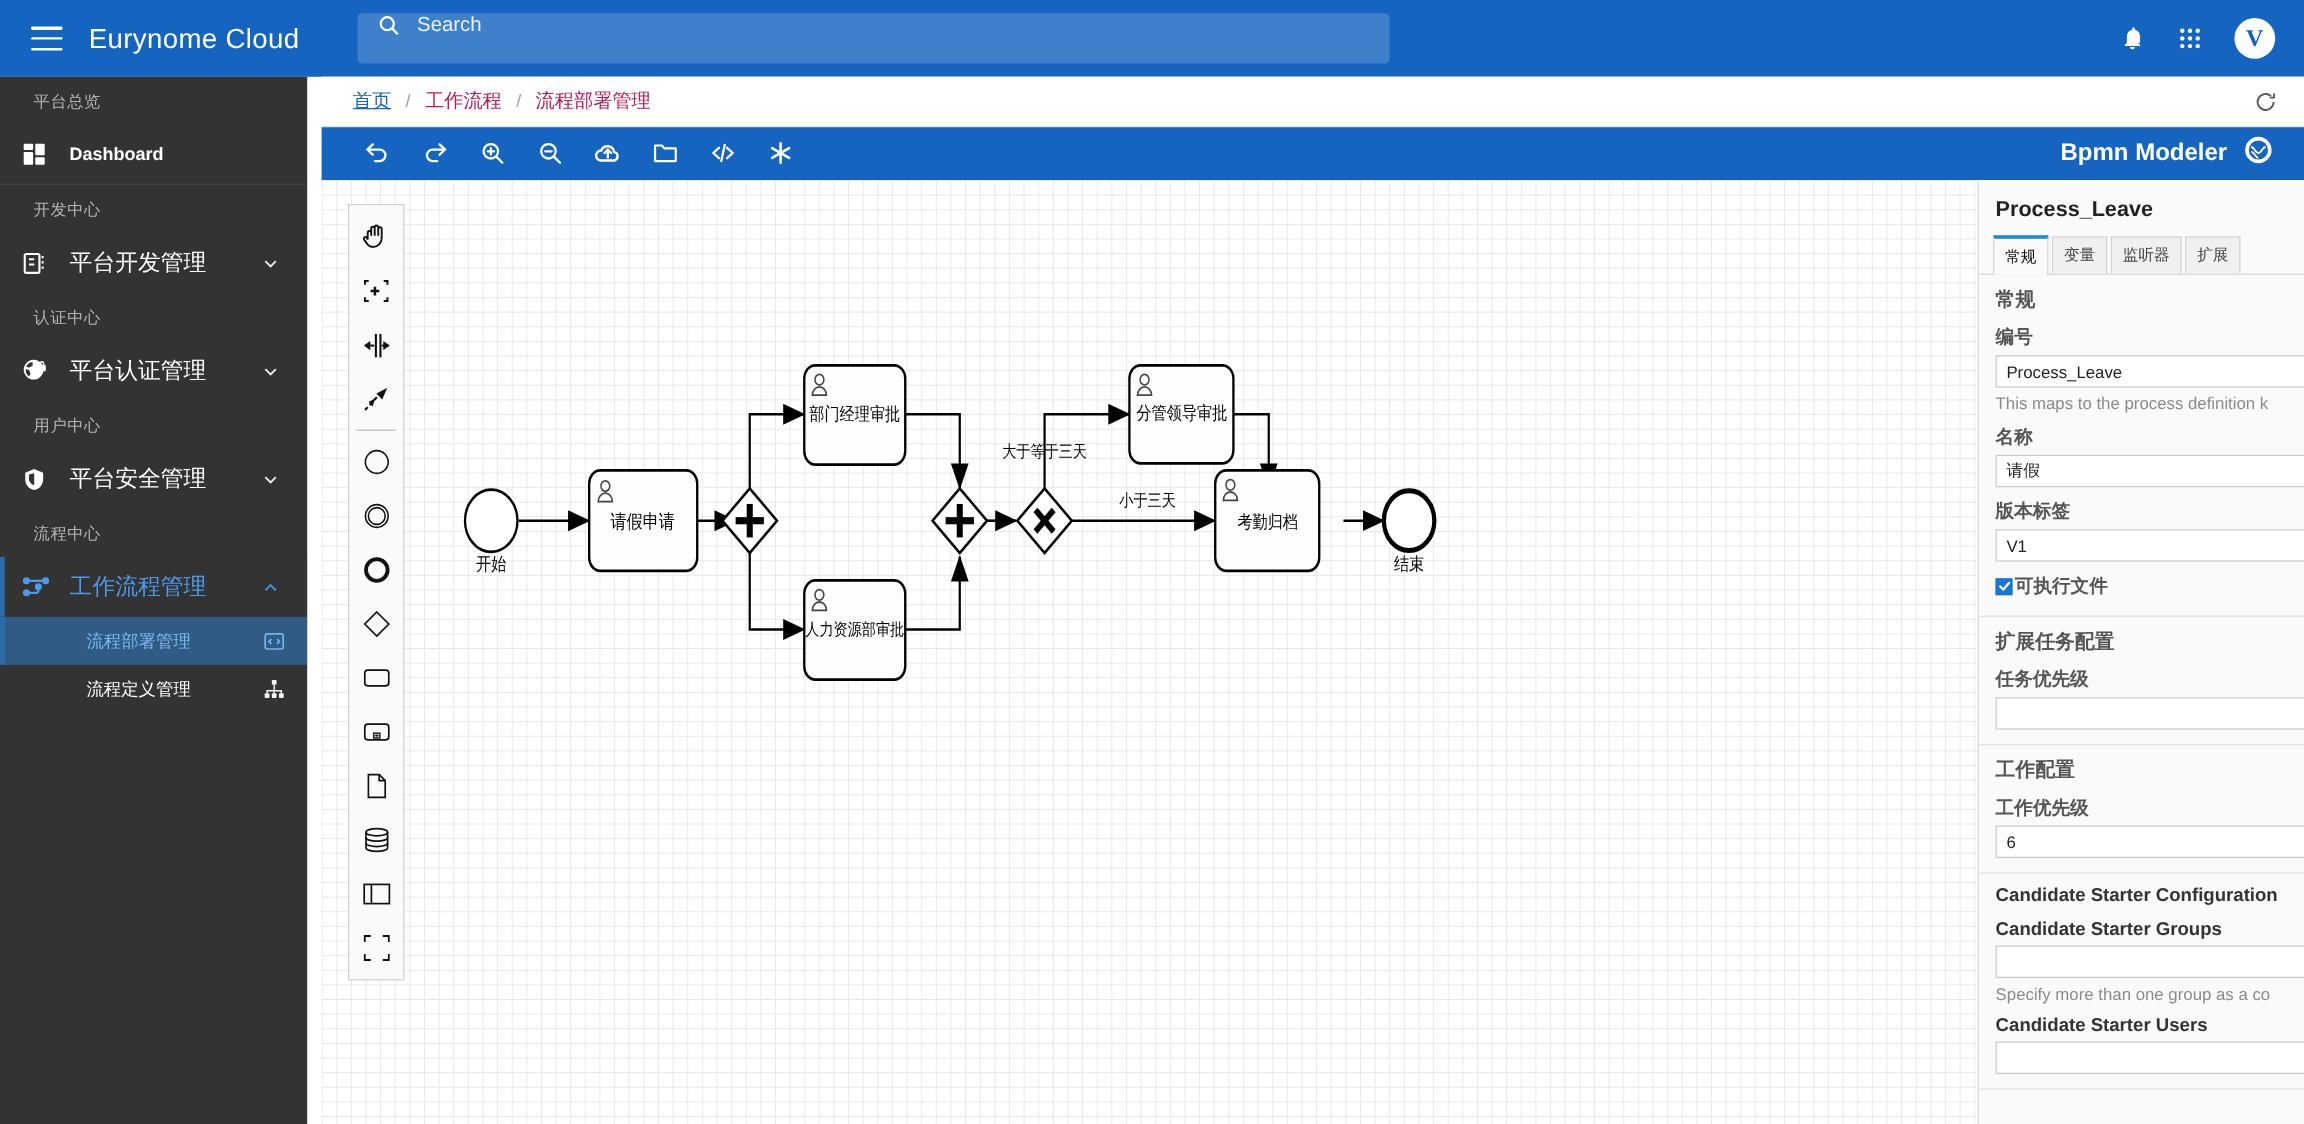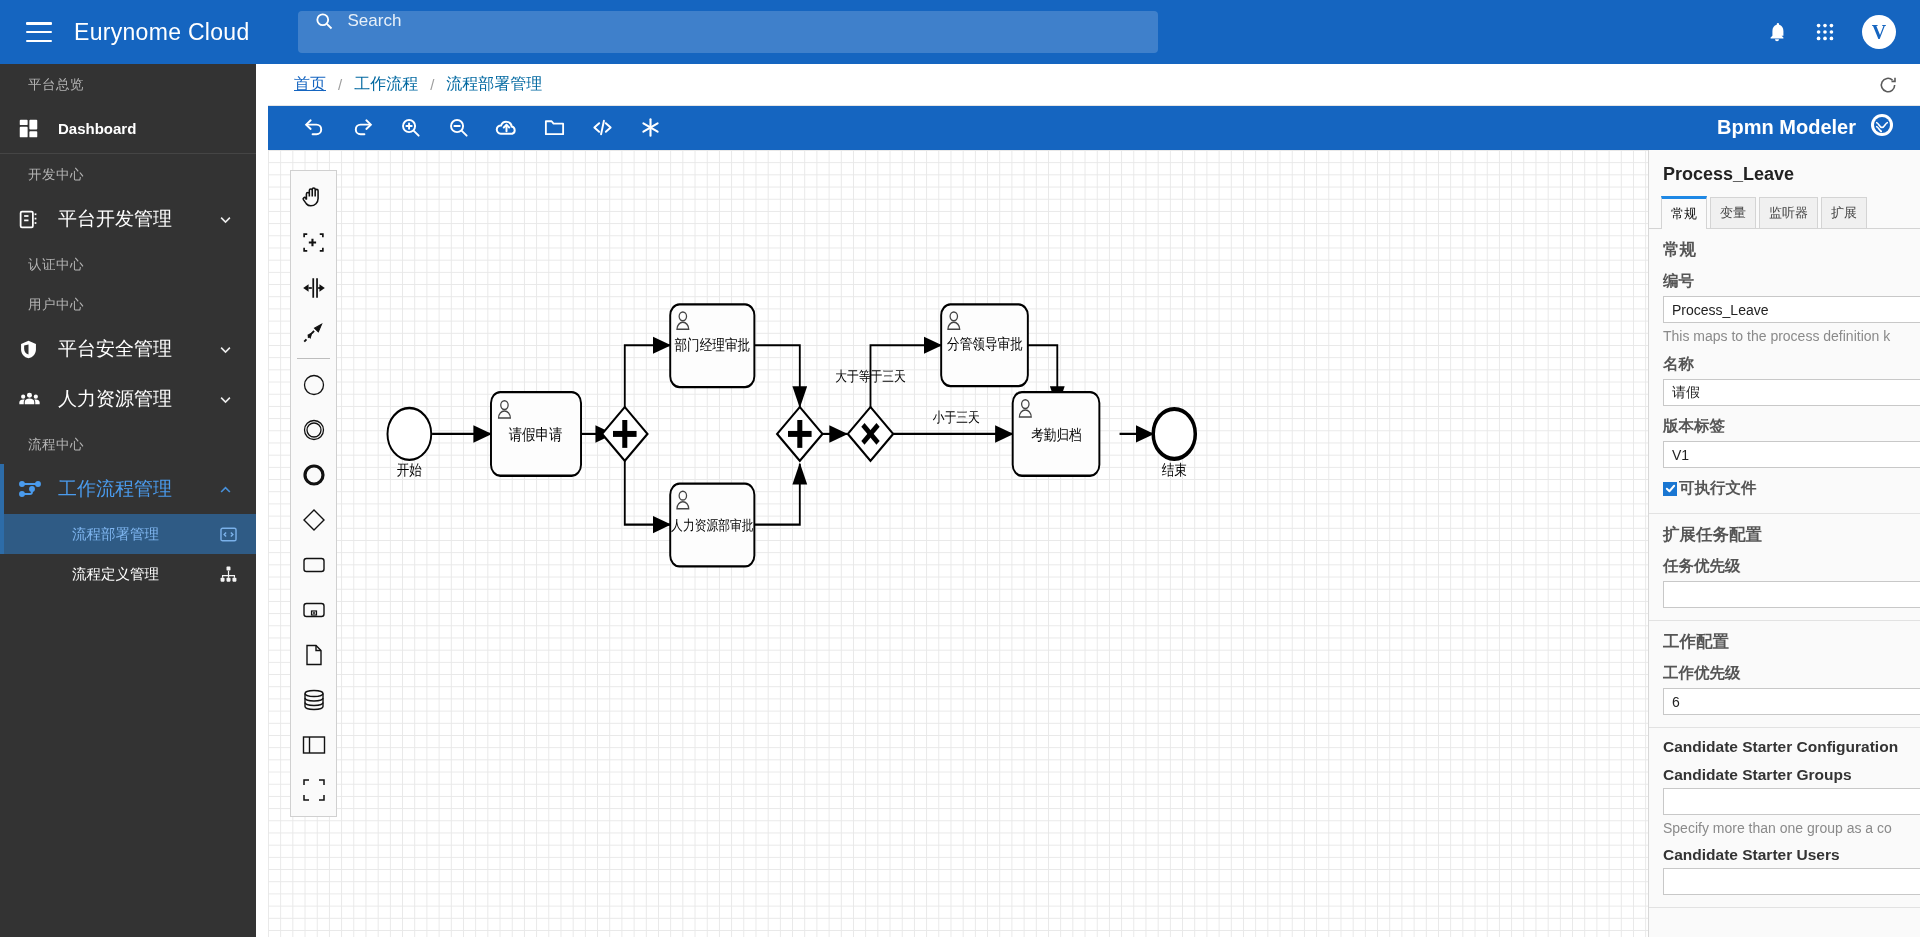--- a/index.html
+++ b/index.html
@@ -65,21 +65,21 @@
   .sb-sub.sel { background: #2f5b85; color: #7fb6f0; border-left: 4px solid #2d6ca8; padding-left: 68px; }
   .sb-sub .lbl { flex: 1 1 auto; white-space: nowrap; }
   .sb-sub .ic2 { display: flex; align-items: center; opacity: .95; }
 
   
   .main { flex: 1 1 auto; display: flex; flex-direction: column; min-width: 0; background: #fff; }
   .breadcrumbbar {
     height: 42px; flex: 0 0 42px; display: flex; align-items: center;
     padding: 0 22px 0 26px; border-bottom: 1px solid #e6e6e6; background: #fff;
   }
-  .crumb { font-size: 16px; color: #0369a1; }
+  .crumb { font-size: 16px; color: #be185d; }
   .crumb.link { color: #1565C0; text-decoration: underline; cursor: pointer; }
   .crumb-sep { margin: 0 12px; color: #9e9e9e; font-size: 15px; }
   .refresh { margin-left: auto; cursor: pointer; display: flex; align-items: center; color: #5a5a5a; }
 
   
   .modeler-bar {
     height: 44px; flex: 0 0 44px; background: #1565C0; color: #fff;
     display: flex; align-items: center; padding: 0 22px 1px 22px;
   }
   .tb { width: 48px; height: 44px; display: flex; align-items: center; justify-content: center; cursor: pointer; }
@@ -220,48 +220,45 @@
         </span>
         <span class="lbl">平台开发管理</span>
         <span class="chev">
           <svg width="15" height="15" viewBox="0 0 24 24" fill="none" stroke="#fff" stroke-width="2.6">
               <polyline points="5,9 12,16 19,9"></polyline>
             </svg>
         </span>
       </div>
 
       <div class="sb-group">认证中心</div>
+      <div class="sb-item">
+        <span class="ic">
+          <svg width="22" height="22" viewBox="0 0 24 24" fill="#ffffff">
+            <path d="M11 2a9 9 0 1 0 4.6 16.7A9 9 0 0 0 11 2zm-1 2.1v3.4L6.8 9.1 4.2 8.3A7.1 7.1 0 0 1 10 4.1zM3.9 10.4l2.9.9 1.4 3.6-1.6 2.3A7 7 0 0 1 3.9 10.4z"></path>
+            <rect x="15" y="6.5" width="7" height="6" rx="1"></rect>
+            <path d="M16.4 6.5V5.2a2.1 2.1 0 0 1 4.2 0v1.3h-1.3V5.2a.8.8 0 0 0-1.6 0v1.3z"></path>
+          </svg>
+        </span>
+        <span class="lbl">平台认证管理</span>
+        <span class="chev">
+          <svg width="15" height="15" viewBox="0 0 24 24" fill="none" stroke="#fff" stroke-width="2.6">
+              <polyline points="5,9 12,16 19,9"></polyline>
+            </svg>
+        </span>
+      </div>
 
       <div class="sb-group">用户中心</div>
       <div class="sb-item">
         <span class="ic">
           <svg width="21" height="21" viewBox="0 0 24 24" fill="#ffffff">
             <path d="M12 2 3.5 5.6v6.2c0 5.3 3.6 9.4 8.5 10.2 4.9-.8 8.5-4.9 8.5-10.2V5.6z"></path>
             <path d="M12 6.2v11.4c-3-.8-5-3.4-5-6.6V7.4z" fill="#333333"></path>
           </svg>
         </span>
         <span class="lbl">平台安全管理</span>
-        <span class="chev">
-          <svg width="15" height="15" viewBox="0 0 24 24" fill="none" stroke="#fff" stroke-width="2.6">
-              <polyline points="5,9 12,16 19,9"></polyline>
-            </svg>
-        </span>
-      </div>
-      <div class="sb-item">
-        <span class="ic">
-          <svg width="23" height="23" viewBox="0 0 24 24" fill="#ffffff">
-            <circle cx="12" cy="7.5" r="2.6"></circle>
-              <circle cx="5.4" cy="9" r="2.2"></circle>
-              <circle cx="18.6" cy="9" r="2.2"></circle>
-            <path d="M12 11c-2.8 0-5 1.6-5 3.6V17h10v-2.4c0-2-2.2-3.6-5-3.6z"></path>
-            <path d="M5.4 12c-2.2 0-4 1.3-4 2.9V17H6v-2.4c0-.9.4-1.8 1-2.5a5.6 5.6 0 0 0-1.6-.1z"></path>
-            <path d="M18.6 12c2.2 0 4 1.3 4 2.9V17H18v-2.4c0-.9-.4-1.8-1-2.5a5.6 5.6 0 0 1 1.6-.1z"></path>
-          </svg>
-        </span>
-        <span class="lbl">人力资源管理</span>
         <span class="chev">
           <svg width="15" height="15" viewBox="0 0 24 24" fill="none" stroke="#fff" stroke-width="2.6">
               <polyline points="5,9 12,16 19,9"></polyline>
             </svg>
         </span>
       </div>
 
       <div class="sb-group">流程中心</div>
       <div class="sb-item active-parent">
         <span class="ic">

